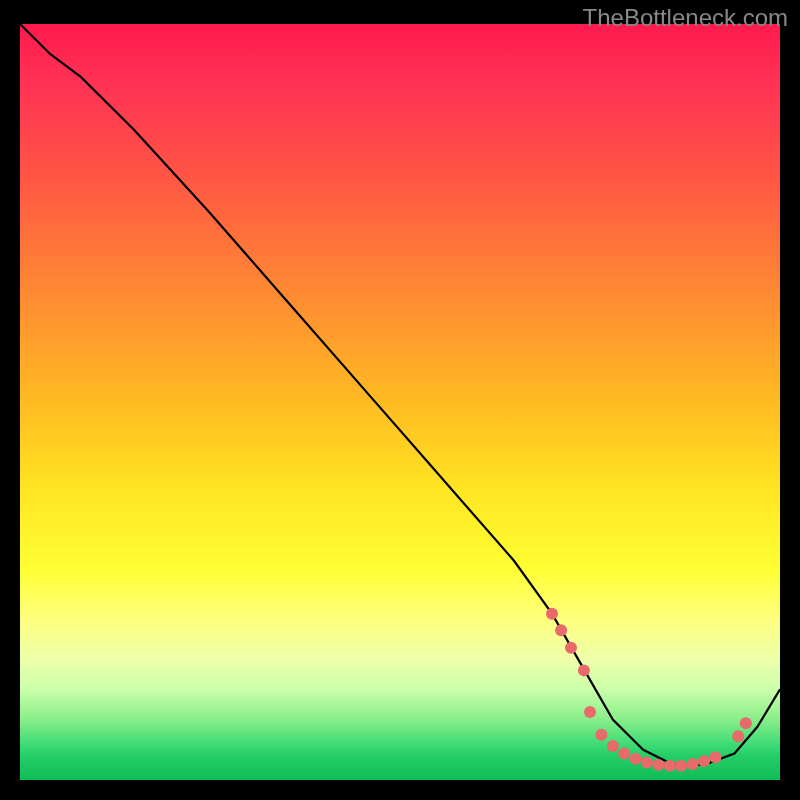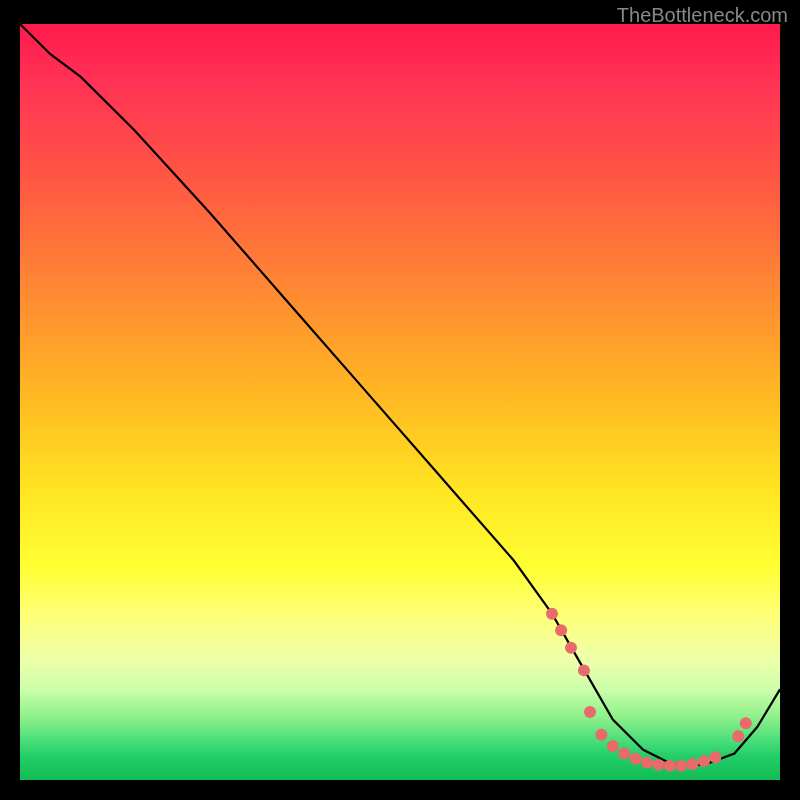--- a/index.html
+++ b/index.html
@@ -8,21 +8,21 @@
     height: 800px;
     background: #000;
     position: relative;
     font-family: Arial, sans-serif;
   }
   .watermark {
     position: absolute;
     top: 4px;
     right: 12px;
     color: #888;
-    font-size: 20px;
+    font-size: 24px;
     font-weight: normal;
     z-index: 10;
   }
   .plot-area {
     position: absolute;
     left: 20px;
     top: 24px;
     width: 760px;
     height: 756px;
     background: linear-gradient(to bottom,

